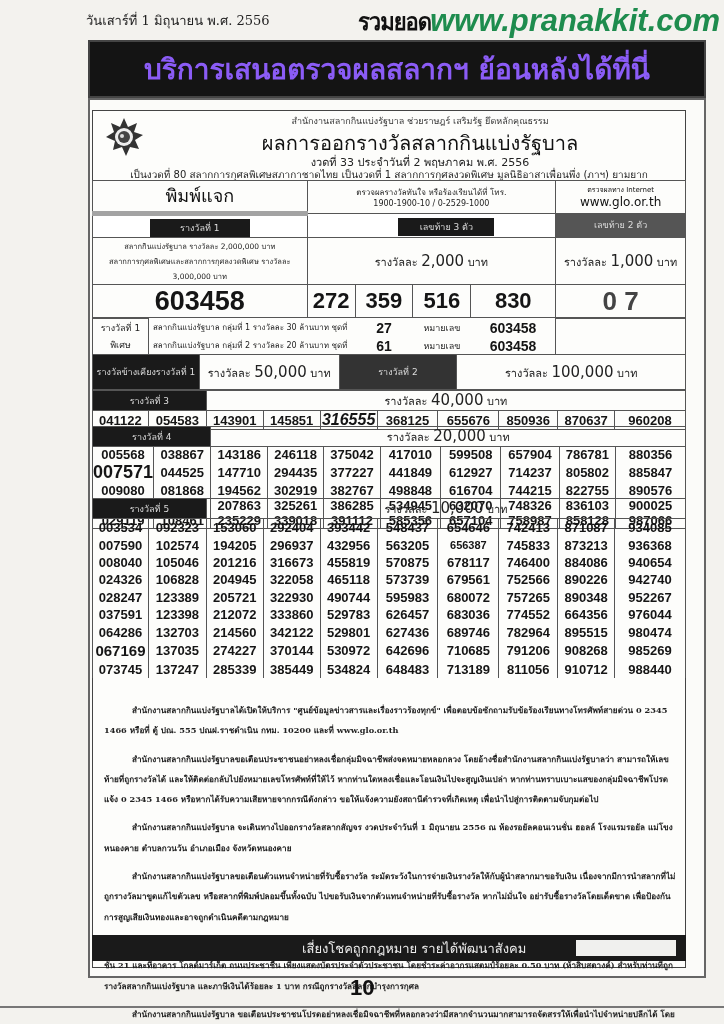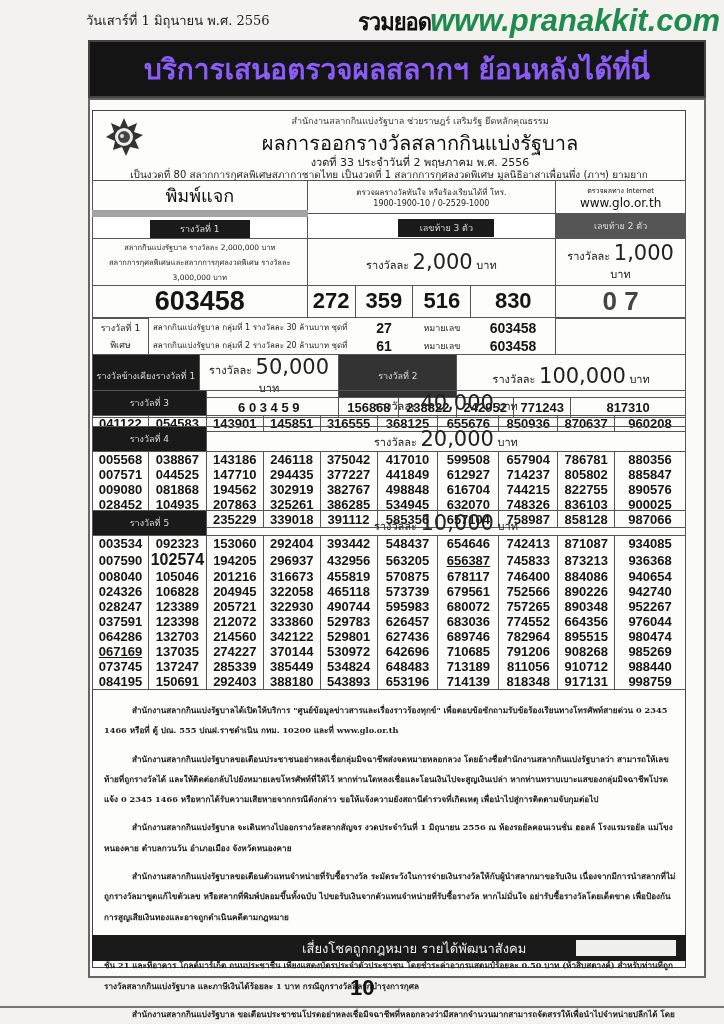--- a/index.html
+++ b/index.html
@@ -20,21 +20,21 @@
   #ttl{left:150px;top:127px;width:540px;font-size:20px;font-weight:normal;color:#111;}
   #draw{left:150px;top:153px;width:540px;font-size:11px;color:#222;}
   #note{left:92px;top:167px;width:594px;font-size:10px;color:#222;}
   table{border-collapse:collapse;}
   .tb{position:absolute;left:92px;width:594px;}
   .tb td{border:1px solid #555;padding:0;text-align:center;}
   .blk{background:#1a1a1a;color:#ddd;font-size:9px;}
   .num{font-family:"Liberation Sans",sans-serif;font-weight:bold;font-size:16px;color:#151515;}
   .sm{font-size:9px;color:#222;}
   .amt{font-size:11px;color:#222;}
-  .amt b{font-size:21px;font-weight:normal;}
+  .amt b{font-size:15px;font-weight:normal;}
   #para{left:96px;top:692px;width:590px;font-size:8.2px;line-height:20.3px;color:#222;font-family:"DejaVu Serif",serif;font-weight:bold;}
   #para p{margin:8px;text-indent:28px;}
   #slogan{left:92px;top:935px;width:594px;height:26px;background:#1a1a1a;color:#eee;font-size:13px;display:flex;align-items:center;}
   #slogan span{margin-left:210px;}
   #slogan i{position:absolute;right:10px;top:5px;width:100px;height:16px;background:#f0f0ee;}
   #page{left:350px;top:975px;font-family:"Liberation Sans",sans-serif;font-weight:bold;font-size:22px;}
   #rule{left:0;top:1006px;width:724px;height:2px;background:#777;}
 </style>
 </head>
 <body>
@@ -67,21 +67,21 @@
       <col style="width:215px">
       <col style="width:48px">
       <col style="width:58px">
       <col style="width:58px">
       <col style="width:57px">
       <col style="width:28px">
       <col style="width:130px">
     </colgroup>
   <tbody>
       <tr style="height:30px">
-    <td style="font-size:18px;border-bottom:7px solid #a3a3a3;"><span>พิมพ์แจก</span></td>
+    <td style="font-size:18px;border-bottom:5px solid #a3a3a3;"><span>พิมพ์แจก</span></td>
     <td colspan="5" class="sm">
       <div style="font-size:8px">ตรวจผลรางวัลทันใจ หรือร้องเรียนได้ที่ โทร.</div>
       <div style="font-size:8px">1900-1900-10   /   0-2529-1000</div>
     </td>
     <td>
       <div style="font-size:7px">ตรวจผลทาง Internet</div>
       <div style="font-size:12px">www.glo.or.th</div>
     </td>
   </tr>
   <tr style="height:16px">
@@ -147,29 +147,20 @@
       <col style="width:57px">
       <col style="width:58px">
     </colgroup>
   <tbody>
       <tr style="height:16px">
     <td class="blk">รางวัลข้างเคียงรางวัลที่ 1</td>
     <td class="amt"><span>รางวัลละ</span> <b>50,000</b> <span>บาท</span></td>
     <td colspan="2" class="blk" style="background:#333;">รางวัลที่ 2</td>
     <td colspan="4" class="amt"><span>รางวัลละ</span> <b>100,000</b> <span>บาท</span></td>
   </tr>
-  <tr style="height:20px">
-    <td class="num" style="font-size:13px;border-right:none;">6 0 3 4 5 7</td>
-    <td class="num" style="font-size:13px;border-left:none;">6 0 3 4 5 9</td>
-    <td class="num" style="font-size:13px;">156868</td>
-    <td class="num" style="font-size:13px;">238822</td>
-    <td class="num" style="font-size:13px;">242952</td>
-    <td class="num" style="font-size:13px;">771243</td>
-    <td class="num" colspan="2" style="font-size:13px;">817310</td>
-  </tr>
 </tbody>
   </table>
 
 <table class="tb" id="t3" style="top:390px;height:36px;">
     <colgroup>
       <col style="width:56px">
       <col style="width:58px">
       <col style="width:57px">
       <col style="width:57px">
       <col style="width:57px">
@@ -182,21 +173,21 @@
     <tbody>
       <tr style="height:16px">
         <td colspan="2" class="blk">รางวัลที่ 3</td>
         <td colspan="8" class="amt"><span>รางวัลละ</span> <b>40,000</b> <span>บาท</span></td>
       </tr>
       <tr>
         <td class="num" style="font-size:13px;">041122</td>
         <td class="num" style="font-size:13px;">054583</td>
         <td class="num" style="font-size:13px;">143901</td>
         <td class="num" style="font-size:13px;">145851</td>
-        <td class="num" style="font-size:13px;">316555</td>
+        <td class="num" style="font-size:16px;font-style:italic;">316555</td>
         <td class="num" style="font-size:13px;">368125</td>
         <td class="num" style="font-size:13px;">655676</td>
         <td class="num" style="font-size:13px;">850936</td>
         <td class="num" style="font-size:13px;">870637</td>
         <td class="num" style="font-size:13px;">960208</td>
       </tr>
     </tbody>
   </table>
 
 <table class="tb" id="t4" style="top:426px;height:84px;">
@@ -223,21 +214,21 @@
         <td class="num" style="font-size:13px;border-bottom:none;">143186</td>
         <td class="num" style="font-size:13px;border-bottom:none;">246118</td>
         <td class="num" style="font-size:13px;border-bottom:none;">375042</td>
         <td class="num" style="font-size:13px;border-bottom:none;">417010</td>
         <td class="num" style="font-size:13px;border-bottom:none;">599508</td>
         <td class="num" style="font-size:13px;border-bottom:none;">657904</td>
         <td class="num" style="font-size:13px;border-bottom:none;">786781</td>
         <td class="num" style="font-size:13px;border-bottom:none;">880356</td>
       </tr>
       <tr>
-        <td class="num" style="font-size:13px;border-top:none;border-bottom:none;">007571</td>
+        <td class="num" style="font-size:18px;border-top:none;border-bottom:none;">007571</td>
         <td class="num" style="font-size:13px;border-top:none;border-bottom:none;">044525</td>
         <td class="num" style="font-size:13px;border-top:none;border-bottom:none;">147710</td>
         <td class="num" style="font-size:13px;border-top:none;border-bottom:none;">294435</td>
         <td class="num" style="font-size:13px;border-top:none;border-bottom:none;">377227</td>
         <td class="num" style="font-size:13px;border-top:none;border-bottom:none;">441849</td>
         <td class="num" style="font-size:13px;border-top:none;border-bottom:none;">612927</td>
         <td class="num" style="font-size:13px;border-top:none;border-bottom:none;">714237</td>
         <td class="num" style="font-size:13px;border-top:none;border-bottom:none;">805802</td>
         <td class="num" style="font-size:13px;border-top:none;border-bottom:none;">885847</td>
       </tr>
@@ -273,21 +264,21 @@
         <td class="num" style="font-size:13px;border-top:none;">391112</td>
         <td class="num" style="font-size:13px;border-top:none;">585356</td>
         <td class="num" style="font-size:13px;border-top:none;">657104</td>
         <td class="num" style="font-size:13px;border-top:none;">758987</td>
         <td class="num" style="font-size:13px;border-top:none;">858128</td>
         <td class="num" style="font-size:13px;border-top:none;">987066</td>
       </tr>
     </tbody>
   </table>
 
-<table class="tb" id="t5" style="top:510px;height:180px;">
+<table class="tb" id="t5" style="top:498px;height:180px;">
     <colgroup>
       <col style="width:56px">
       <col style="width:58px">
       <col style="width:57px">
       <col style="width:57px">
       <col style="width:57px">
       <col style="width:61px">
       <col style="width:61px">
       <col style="width:59px">
       <col style="width:57px">
@@ -305,26 +296,26 @@
         <td class="num" style="font-size:13px;border-bottom:none;">292404</td>
         <td class="num" style="font-size:13px;border-bottom:none;">393442</td>
         <td class="num" style="font-size:13px;border-bottom:none;">548437</td>
         <td class="num" style="font-size:13px;border-bottom:none;">654646</td>
         <td class="num" style="font-size:13px;border-bottom:none;">742413</td>
         <td class="num" style="font-size:13px;border-bottom:none;">871087</td>
         <td class="num" style="font-size:13px;border-bottom:none;">934085</td>
       </tr>
       <tr>
         <td class="num" style="font-size:13px;border-top:none;border-bottom:none;">007590</td>
-        <td class="num" style="font-size:16px;border-top:none;border-bottom:none;">102574</td>
+        <td class="num" style="font-size:13px;border-top:none;border-bottom:none;">102574</td>
         <td class="num" style="font-size:13px;border-top:none;border-bottom:none;">194205</td>
         <td class="num" style="font-size:13px;border-top:none;border-bottom:none;">296937</td>
         <td class="num" style="font-size:13px;border-top:none;border-bottom:none;">432956</td>
         <td class="num" style="font-size:13px;border-top:none;border-bottom:none;">563205</td>
-        <td class="num" style="font-size:13px;border-top:none;border-bottom:none;text-decoration:underline;">656387</td>
+        <td class="num" style="font-size:11px;border-top:none;border-bottom:none;">656387</td>
         <td class="num" style="font-size:13px;border-top:none;border-bottom:none;">745833</td>
         <td class="num" style="font-size:13px;border-top:none;border-bottom:none;">873213</td>
         <td class="num" style="font-size:13px;border-top:none;border-bottom:none;">936368</td>
       </tr>
       <tr>
         <td class="num" style="font-size:13px;border-top:none;border-bottom:none;">008040</td>
         <td class="num" style="font-size:13px;border-top:none;border-bottom:none;">105046</td>
         <td class="num" style="font-size:13px;border-top:none;border-bottom:none;">201216</td>
         <td class="num" style="font-size:13px;border-top:none;border-bottom:none;">316673</td>
         <td class="num" style="font-size:13px;border-top:none;border-bottom:none;">455819</td>
@@ -376,21 +367,21 @@
         <td class="num" style="font-size:13px;border-top:none;border-bottom:none;">214560</td>
         <td class="num" style="font-size:13px;border-top:none;border-bottom:none;">342122</td>
         <td class="num" style="font-size:13px;border-top:none;border-bottom:none;">529801</td>
         <td class="num" style="font-size:13px;border-top:none;border-bottom:none;">627436</td>
         <td class="num" style="font-size:13px;border-top:none;border-bottom:none;">689746</td>
         <td class="num" style="font-size:13px;border-top:none;border-bottom:none;">782964</td>
         <td class="num" style="font-size:13px;border-top:none;border-bottom:none;">895515</td>
         <td class="num" style="font-size:13px;border-top:none;border-bottom:none;">980474</td>
       </tr>
       <tr>
-        <td class="num" style="font-size:13px;border-top:none;border-bottom:none;text-decoration:underline;">067169</td>
+        <td class="num" style="font-size:15px;border-top:none;border-bottom:none;">067169</td>
         <td class="num" style="font-size:13px;border-top:none;border-bottom:none;">137035</td>
         <td class="num" style="font-size:13px;border-top:none;border-bottom:none;">274227</td>
         <td class="num" style="font-size:13px;border-top:none;border-bottom:none;">370144</td>
         <td class="num" style="font-size:13px;border-top:none;border-bottom:none;">530972</td>
         <td class="num" style="font-size:13px;border-top:none;border-bottom:none;">642696</td>
         <td class="num" style="font-size:13px;border-top:none;border-bottom:none;">710685</td>
         <td class="num" style="font-size:13px;border-top:none;border-bottom:none;">791206</td>
         <td class="num" style="font-size:13px;border-top:none;border-bottom:none;">908268</td>
         <td class="num" style="font-size:13px;border-top:none;border-bottom:none;">985269</td>
       </tr>
@@ -399,32 +390,20 @@
         <td class="num" style="font-size:13px;border-top:none;border-bottom:none;">137247</td>
         <td class="num" style="font-size:13px;border-top:none;border-bottom:none;">285339</td>
         <td class="num" style="font-size:13px;border-top:none;border-bottom:none;">385449</td>
         <td class="num" style="font-size:13px;border-top:none;border-bottom:none;">534824</td>
         <td class="num" style="font-size:13px;border-top:none;border-bottom:none;">648483</td>
         <td class="num" style="font-size:13px;border-top:none;border-bottom:none;">713189</td>
         <td class="num" style="font-size:13px;border-top:none;border-bottom:none;">811056</td>
         <td class="num" style="font-size:13px;border-top:none;border-bottom:none;">910712</td>
         <td class="num" style="font-size:13px;border-top:none;border-bottom:none;">988440</td>
       </tr>
-      <tr>
-        <td class="num" style="font-size:13px;border-top:none;">084195</td>
-        <td class="num" style="font-size:13px;border-top:none;">150691</td>
-        <td class="num" style="font-size:13px;border-top:none;">292403</td>
-        <td class="num" style="font-size:13px;border-top:none;">388180</td>
-        <td class="num" style="font-size:13px;border-top:none;">543893</td>
-        <td class="num" style="font-size:13px;border-top:none;">653196</td>
-        <td class="num" style="font-size:13px;border-top:none;">714139</td>
-        <td class="num" style="font-size:13px;border-top:none;">818348</td>
-        <td class="num" style="font-size:13px;border-top:none;">917131</td>
-        <td class="num" style="font-size:13px;border-top:none;">998759</td>
-      </tr>
     </tbody>
   </table>
 
 <div class="abs" id="para">
   <p>สำนักงานสลากกินแบ่งรัฐบาลได้เปิดให้บริการ "ศูนย์ข้อมูลข่าวสารและเรื่องราวร้องทุกข์" เพื่อตอบข้อซักถามรับข้อร้องเรียนทางโทรศัพท์สายด่วน 0 2345 1466 หรือที่ ตู้ ปณ. 555 ปณฝ.ราชดำเนิน กทม. 10200 และที่ www.glo.or.th</p>
   <p>สำนักงานสลากกินแบ่งรัฐบาลขอเตือนประชาชนอย่าหลงเชื่อกลุ่มมิจฉาชีพส่งจดหมายหลอกลวง โดยอ้างชื่อสำนักงานสลากกินแบ่งรัฐบาลว่า สามารถให้เลขท้ายที่ถูกรางวัลได้ และให้ติดต่อกลับไปยังหมายเลขโทรศัพท์ที่ให้ไว้ หากท่านใดหลงเชื่อและโอนเงินไปจะสูญเงินเปล่า หากท่านทราบเบาะแสของกลุ่มมิจฉาชีพโปรดแจ้ง 0 2345 1466 หรือหากได้รับความเสียหายจากกรณีดังกล่าว ขอให้แจ้งความยังสถานีตำรวจที่เกิดเหตุ เพื่อนำไปสู่การติดตามจับกุมต่อไป</p>
   <p>สำนักงานสลากกินแบ่งรัฐบาล จะเดินทางไปออกรางวัลสลากสัญจร งวดประจำวันที่ 1 มิถุนายน 2556 ณ ห้องรอยัลคอนเวนชั่น ฮอลล์ โรงแรมรอยัล แม่โขง หนองคาย ตำบลกวนวัน อำเภอเมือง จังหวัดหนองคาย</p>
   <p>สำนักงานสลากกินแบ่งรัฐบาลขอเตือนตัวแทนจำหน่ายที่รับซื้อรางวัล ระมัดระวังในการจ่ายเงินรางวัลให้กับผู้นำสลากมาขอรับเงิน เนื่องจากมีการนำสลากที่ไม่ถูกรางวัลมาขูดแก้ไขตัวเลข หรือสลากที่พิมพ์ปลอมขึ้นทั้งฉบับ ไปขอรับเงินจากตัวแทนจำหน่ายที่รับซื้อรางวัล หากไม่มั่นใจ อย่ารับซื้อรางวัลโดยเด็ดขาด เพื่อป้องกันการสูญเสียเงินทองและอาจถูกดำเนินคดีตามกฎหมาย</p>
   <p>ขอเชิญประชาชนผู้โชคดีถูกรางวัลเดินทางมารับเงินรางวัลด้วยตนเองที่สำนักงานสลากกินแบ่งรัฐบาล ถนนราชดำเนินกลาง หรือที่อาคาร กสท.โทรคมนาคม ชั้น 21 และที่อาคาร โกลด์มาร์เก็ต ถนนประชาชื่น เพียงแสดงบัตรประจำตัวประชาชน โดยชำระค่าอากรแสตมป์ร้อยละ 0.50 บาท (ห้าสิบสตางค์) สำหรับท่านที่ถูกรางวัลสลากกินแบ่งรัฐบาล และภาษีเงินได้ร้อยละ 1 บาท กรณีถูกรางวัลสลากบำรุงการกุศล</p>
   <p>สำนักงานสลากกินแบ่งรัฐบาล ขอเตือนประชาชนโปรดอย่าหลงเชื่อมิจฉาชีพที่หลอกลวงว่ามีสลากจำนวนมากสามารถจัดสรรให้เพื่อนำไปจำหน่ายปลีกได้ โดยผู้สนใจจะต้องจ่ายเงินสดล่วงหน้าเป็นมูลค่าสูงเท่ากับจำนวนสลากที่ถูกหลอกว่าจะได้รับการจัดสรรให้ไปจำหน่ายเป็นเวลา 2-5 ปี สำนักงานสลากกินแบ่งรัฐบาลขอเตือนว่าการกระทำดังกล่าวเป็นการหลอกลวงทั้งสิ้น ทั้งนี้ หากมีนโยบายในการเพิ่มปริมาณสลากหรือมีแนวทางในการจัดสรรสลาก สำนักงานสลากกินแบ่งรัฐบาลจะประกาศแจ้งต่อสาธารณะและสื่อมวลชนแขนงต่างๆ เพื่อสร้างการรับรู้อย่างแพร่หลาย และเปิดโอกาสให้ผู้สนใจทุกคนอย่างเท่าเทียมกัน</p>

